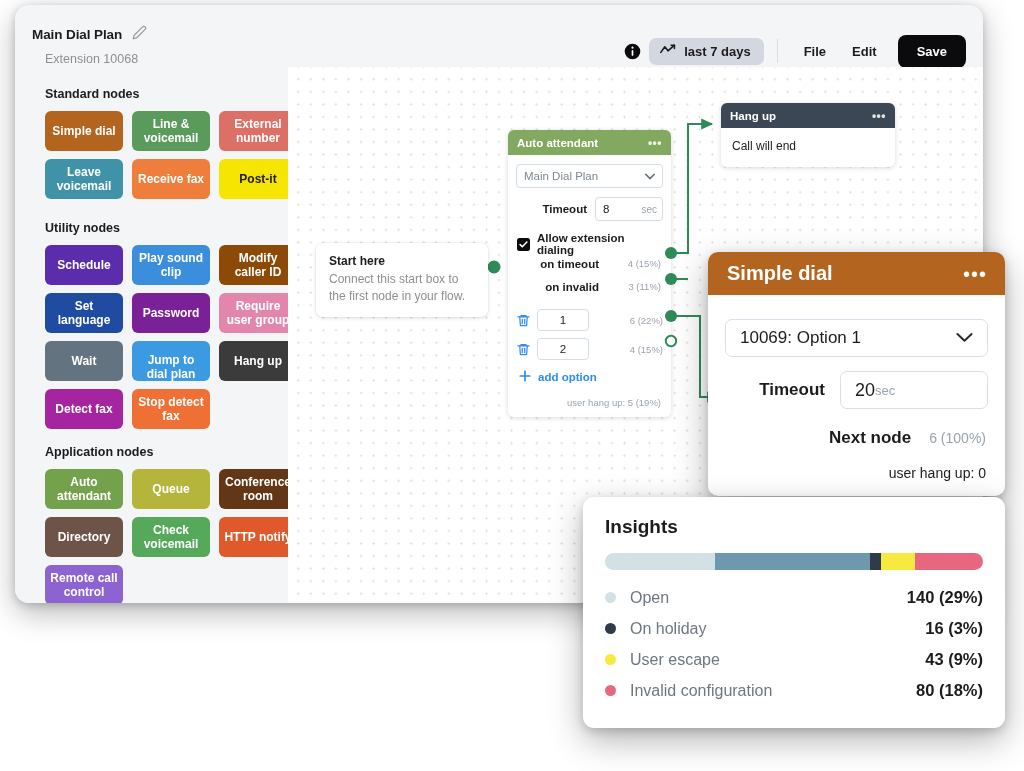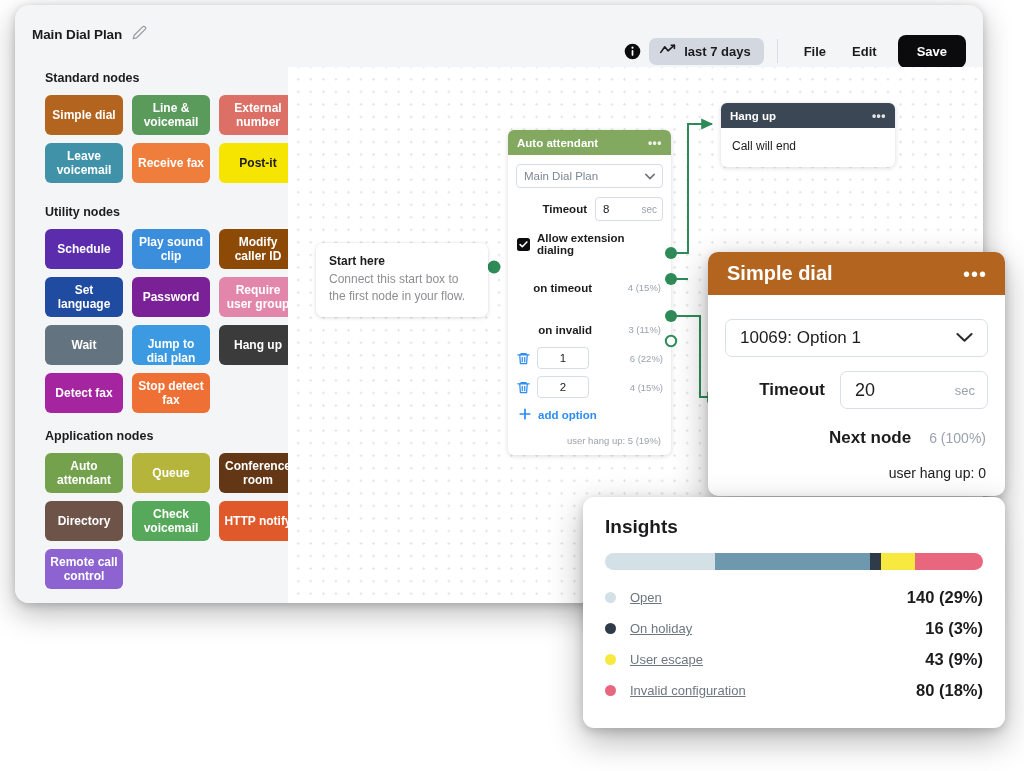--- a/index.html
+++ b/index.html
@@ -114,21 +114,21 @@
     padding: 9px 19px;
     margin-left: 8px;
     cursor: pointer;
     font-family: "Liberation Sans", sans-serif;
   }
 
   
   .sidebar {
     position: absolute;
     left: 0;
-    top: 46px;
+    top: 62px;
     width: 273px;
     bottom: 0;
     background: #f4f5f7;
     padding-left: 30px;
     box-sizing: border-box;
   }
   .section-label {
     font-size: 12.5px;
     font-weight: bold;
     color: #1c1c1e;
@@ -277,25 +277,25 @@
     background: #0b0b0d;
     border-radius: 2.5px;
     display: flex; align-items: center; justify-content: center;
     cursor: pointer;
     flex: none;
   }
   .check-label { font-size: 11.5px; font-weight: bold; color: #1c1c1e; }
 
   .out-row {
     display: flex;
-    align-items: center;
+    align-items: flex-start;
     justify-content: flex-end;
-    gap: 23px;
+    gap: 16px;
     height: 21px;
-    margin-top: 21px;
+    margin-top: 2px;
     padding-right: 2px;
   }
   .out-label { font-size: 11.5px; font-weight: bold; color: #1c1c1e; }
   .out-stat  { font-size: 9.5px; color: #9aa3ac; width: 46px; text-align: right;}
 
   .opt-row {
     display: flex;
     align-items: center;
     gap: 6px;
     margin-top: 7px;
@@ -405,21 +405,21 @@
     margin-top: 14px;
   }
   .sd-label { font-size: 17px; font-weight: bold; color: #1c1c1e; }
   .sd-input {
     width: 148px;
     height: 38px;
     border: 1px solid #d7e0e8;
     border-radius: 7px;
     display: flex;
     align-items: center;
-    justify-content: space-between;
+    justify-content: flex-start;
     padding: 0 12px 0 14px;
     box-sizing: border-box;
   }
   .sd-num  { font-size: 18px; color: #1c1c1e; }
   .sd-unit { font-size: 13px; color: #9aa3ac; }
   .sd-nextrow {
     display: flex;
     align-items: baseline;
     justify-content: flex-end;
     gap: 18px;
@@ -467,24 +467,23 @@
     align-items: center;
     height: 31px;
   }
   .ins-dot {
     width: 11px; height: 11px;
     border-radius: 50%;
     flex: none;
     margin-right: 14px;
   }
   .ins-name {
-    font-size: 13px;
+    font-size: 16px;
     color: #6e7781;
     flex: 1;
-    text-decoration: underline;
   }
   .ins-val {
     font-size: 16.5px;
     font-weight: bold;
     color: #1c1c1e;
   }
 </style>
 </head>
 <body>
 

